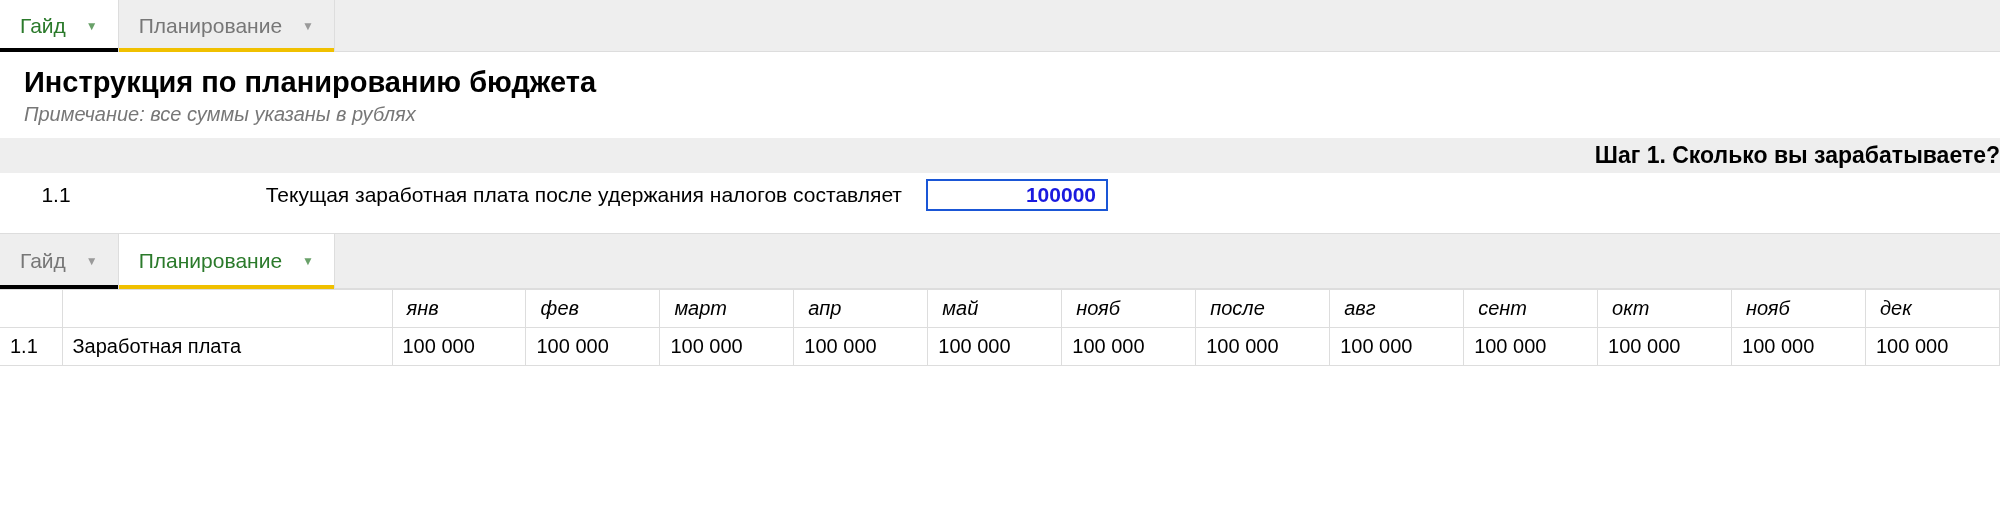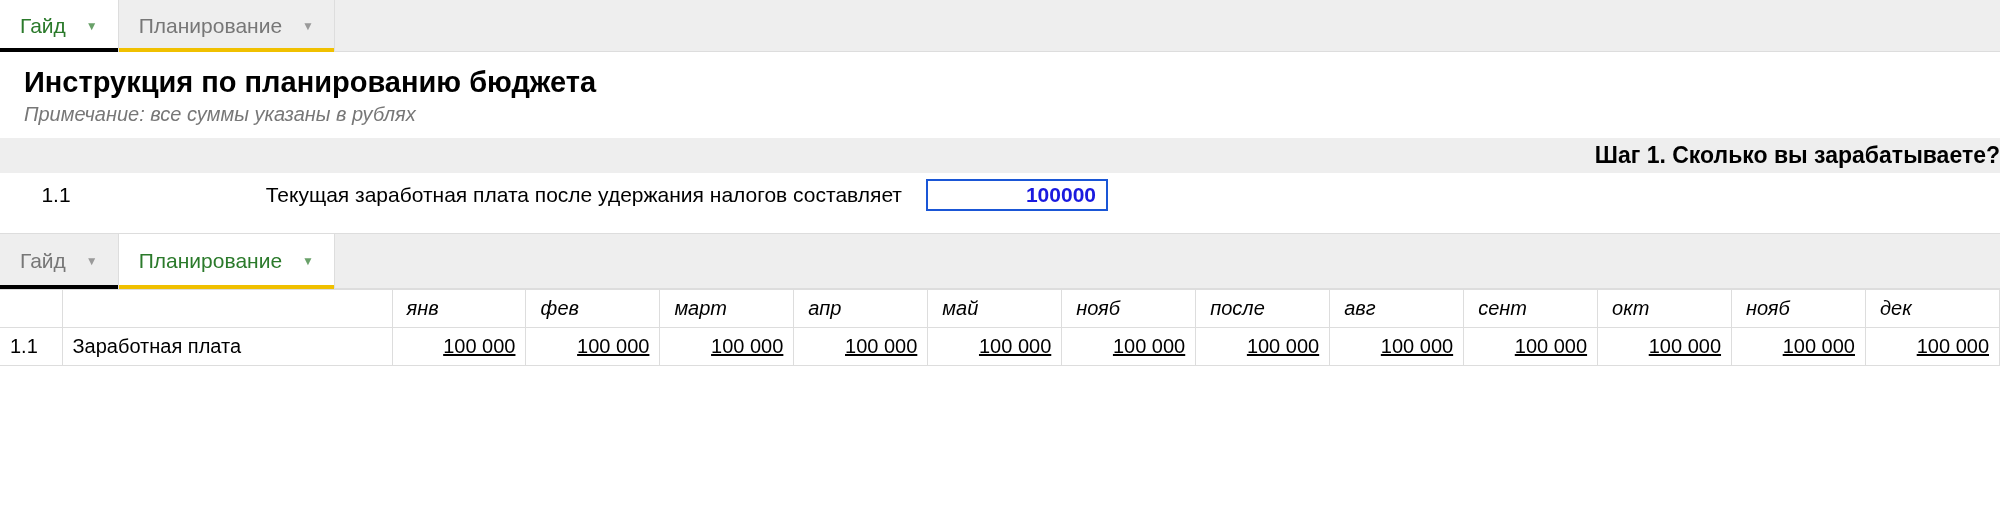--- a/index.html
+++ b/index.html
@@ -140,22 +140,21 @@
   .plan-table .rownum {
     width: 62px;
     text-align: left;
     border-left: none;
   }
   .plan-table .rowlabel {
     width: 330px;
     text-align: left;
   }
   .plan-table td.val {
-    text-align: right;
-    text-decoration: underline;
+    text-align: left;
   }
   .plan-table thead th {
     text-align: left;
   }
   .plan-table thead th.monthcol {
     text-align: left;
     padding-left: 14px;
   }
 </style>
 </head>

